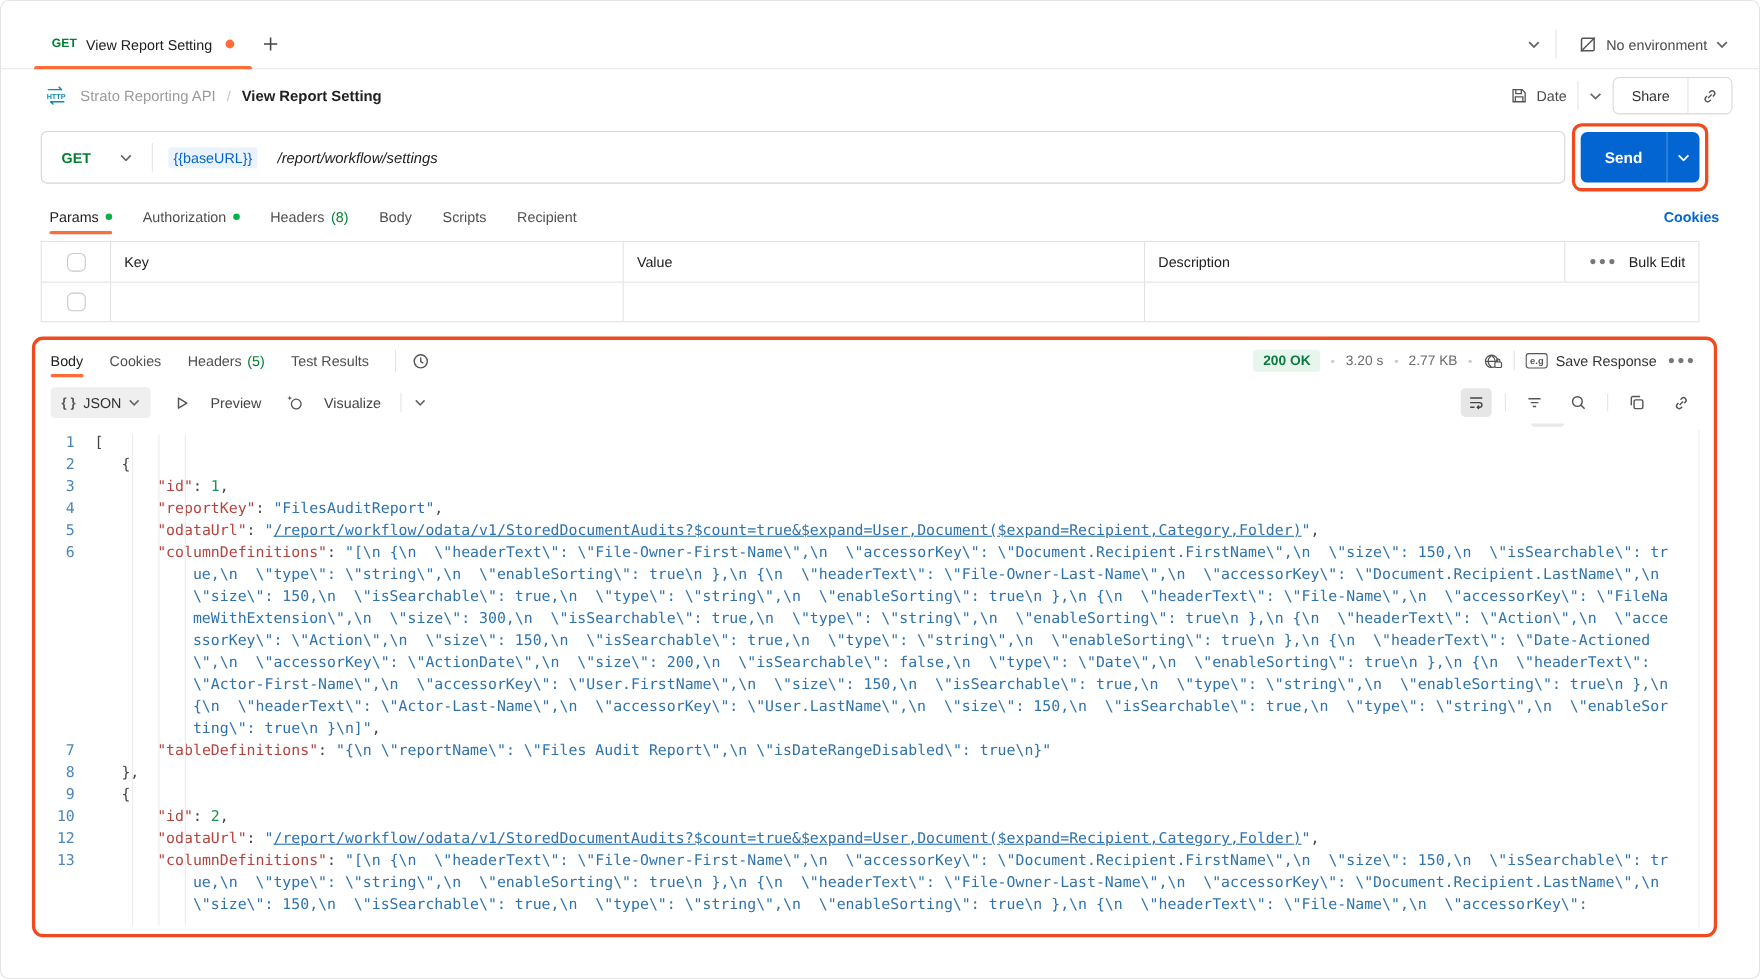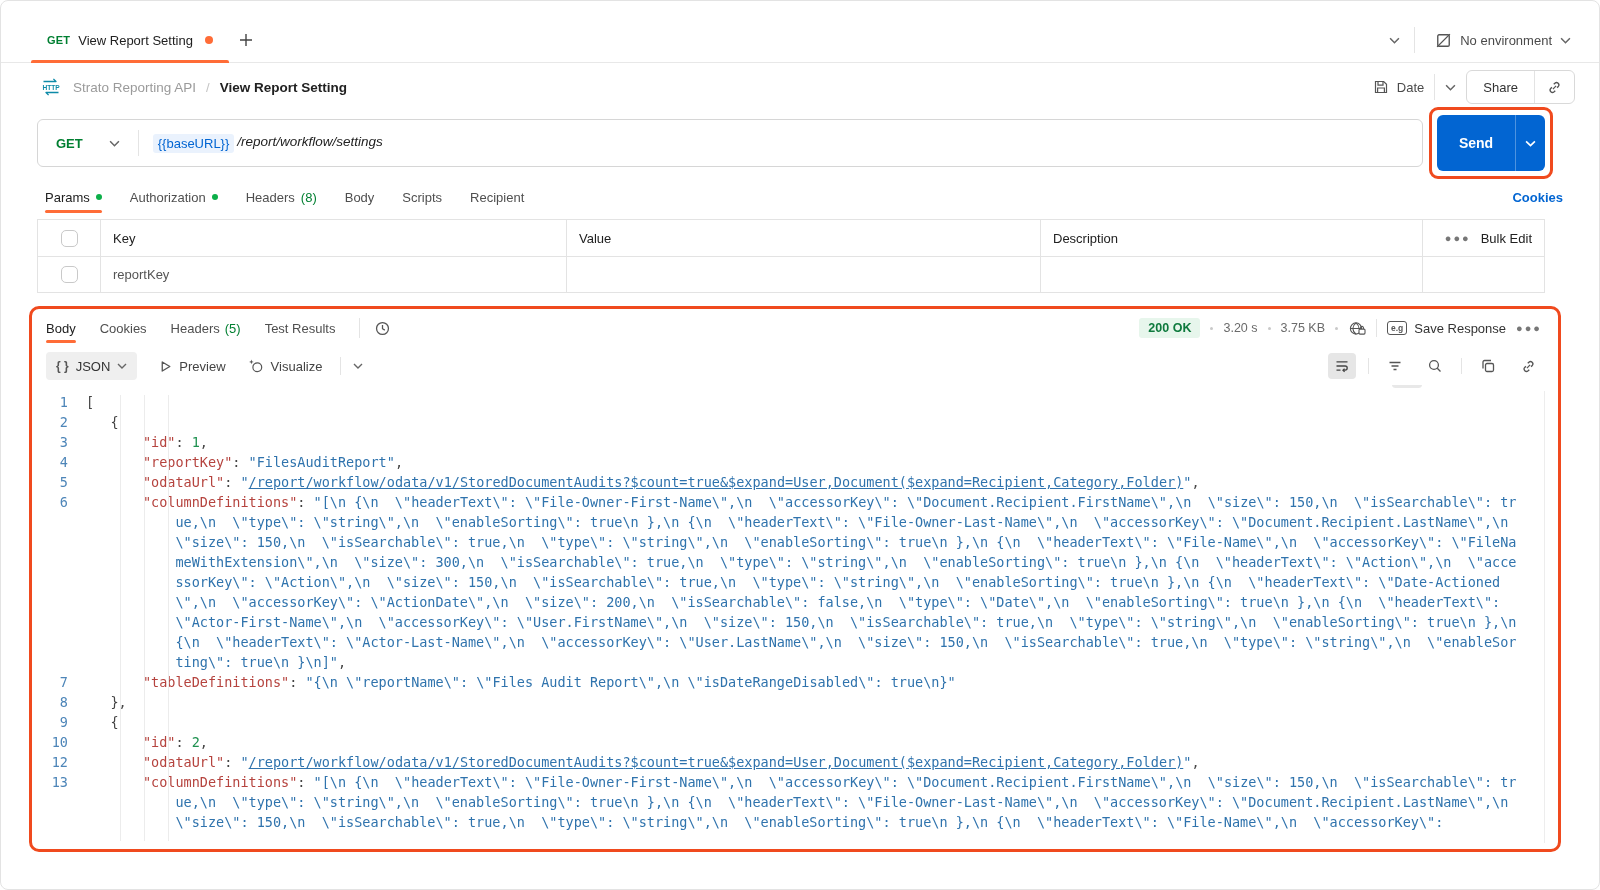--- a/index.html
+++ b/index.html
@@ -37,25 +37,25 @@
   .share-group { display:flex; align-items:center; border:1px solid #d9d9d9; border-radius:6px; height:34px; overflow:hidden; }
   .share-btn { padding:0 16px; display:flex; align-items:center; height:100%; cursor:pointer; color:#333; }
   .share-link { padding:0 12px; display:flex; align-items:center; height:100%; border-left:1px solid #e3e3e3; cursor:pointer; }
 
   
   .url-row { height:64px; display:flex; align-items:center; padding:0 36px; gap:14px; }
   .url-input { flex:1; height:48px; border:1px solid #d6d6d6; border-radius:6px; display:flex; align-items:center; background:#fff; max-width:1386px; }
   .method-select { display:flex; align-items:center; gap:26px; padding:0 18px 0 18px; cursor:pointer; }
   .method-label { color:#007f31; font-weight:700; font-size:13px; }
   .url-divider { width:1px; align-self:stretch; margin:10px 0; background:#e4e4e4; }
-  .url-text { padding-left:14px; display:flex; align-items:flex-start; gap:3px; font-size:13.5px; }
+  .url-text { padding-left:14px; display:flex; align-items:center; gap:18px; font-size:13.5px; }
   .var-chip { color:#0265d2; background:#eaf2fd; border-radius:3px; padding:2px 5px; font-size:13px; }
   .url-path { color:#212121;font-style:italic; }
   .send-wrap { position:relative; }
-  .send-btn { width:108px; height:56px; background:#0265d2; border-radius:6px; display:flex; align-items:center; cursor:pointer; }
+  .send-btn { width:108px; height:46px; background:#0265d2; border-radius:6px; display:flex; align-items:center; cursor:pointer; }
   .send-label { flex:1; text-align:center; color:#fff; font-weight:600; font-size:14px; }
   .send-caret { width:30px; height:100%; display:flex; align-items:center; justify-content:center; border-left:1px solid rgba(255,255,255,.3); }
   .anno { position:absolute; border:3px solid #f04a1e; border-radius:9px; pointer-events:none; z-index:20; }
   .anno-send { left:-8px; top:-8px; right:-8px; bottom:-8px; }
 
   
   .req-tabs { height:44px; display:flex; align-items:center; padding:0 36px 0 44px; }
   .rtab { display:flex; align-items:center; gap:6px; margin-right:28px; color:#4f4f4f; cursor:pointer; height:100%; position:relative; }
   .rtab.active { color:#212121; }
   .rtab.active:after { content:""; position:absolute; left:0; right:0; bottom:6px; height:3px; background:#ff6c37; border-radius:2px; }
@@ -85,21 +85,21 @@
   .resp-meta { margin-left:auto; display:flex; align-items:center; gap:10px; }
   .status-badge { background:#e7f6ec; color:#0e7a3d; font-weight:700; font-size:12.5px; padding:3px 9px; border-radius:3px; cursor:pointer; }
   .meta-text { color:#6b6b6b; font-size:12.5px; }
   .sep-dot { width:3px; height:3px; border-radius:50%; background:#c9c9c9; }
   .eg-badge { border:1.2px solid #555; border-radius:3px; color:#555; font-size:8.5px; font-weight:700; padding:1px 3px; }
   .save-response { display:flex; align-items:center; gap:7px; color:#333; cursor:pointer; }
 
   .resp-toolbar { height:38px; display:flex; align-items:center; padding:0 16px 0 14px; }
   .fmt-pill { height:28px; display:flex; align-items:center; gap:7px; background:#efefef; border-radius:4px; padding:0 10px; cursor:pointer; color:#333; }
   .brace { font-weight:700; color:#555; font-size:12px; }
-  .tool-item { display:flex; align-items:center; gap:7px; margin-left:22px; color:#444; cursor:pointer; }
+  .tool-item { display:flex; align-items:center; gap:19px; margin-left:22px; color:#444; cursor:pointer; }
   .tb-icons { margin-left:auto; display:flex; align-items:center; gap:12px; }
   .tool-icon { width:28px; height:26px; display:flex; align-items:center; justify-content:center; border-radius:4px; cursor:pointer; }
   .tool-icon.active { background:#e6e6e6; }
 
   .code-area { flex:1; position:relative; overflow:hidden; padding:7px 0 0 10px;
     font-family:"DejaVu Sans Mono", monospace; font-size:13.5px; line-height:20px; }
   .code-line { display:flex; }
   .ln { flex:0 0 44px; text-align:right; padding-right:18px; color:#4d85b8; user-select:none; }
   .code { flex:1; white-space:pre-wrap; word-break:break-all; padding-right:40px; }
   .tok-k { color:#b5433e; }
@@ -247,21 +247,20 @@
       <div class="ptc">Description</div>
       <div class="ptc bulk-cell">
         <span class="dots3">●●●</span>
         <span>Bulk Edit</span>
       </div>
     </div>
     <div class="ptr">
       <div class="ptc">
           <span class="cb"></span>
         </div>
-      <div class="ptc cell-key">reportKey</div>
       <div class="ptc"></div>
       <div class="ptc"></div>
       <div class="ptc"></div>
     </div>
   </div>
 
   <div class="response-section">
 
     <div class="resp-tabs">
       <div class="resp-tab active">
@@ -283,21 +282,21 @@
           <circle cx="8" cy="8" r="5.6"></circle>
             <path d="M8 4.8v3.4l2.2 1.3"></path>
         </svg>
       </span>
 
       <div class="resp-meta">
         <span class="status-badge">200 OK</span>
         <span class="sep-dot"></span>
         <span class="meta-text">3.20 s</span>
         <span class="sep-dot"></span>
-        <span class="meta-text">3.75 KB</span>
+        <span class="meta-text">2.77 KB</span>
         <span class="sep-dot"></span>
         <span class="icon-btn">
           <svg width="18" height="17" viewBox="0 0 18 16" fill="none" stroke="#555" stroke-width="1.1">
             <circle cx="8" cy="8" r="5.6"></circle>
               <path d="M2.4 8h11.2M8 2.4c-4.2 3.6-4.2 7.6 0 11.2M8 2.4c2.1 1.8 3.1 3.7 3.1 5.6"></path>
             <rect x="11" y="8.6" width="6" height="5" rx="1" fill="#fff"></rect>
               <path d="M12.5 8.6V7.4a1.5 1.5 0 013 0v1.2"></path>
           </svg>
         </span>
         <span class="vdiv" style="height:18px"></span>

